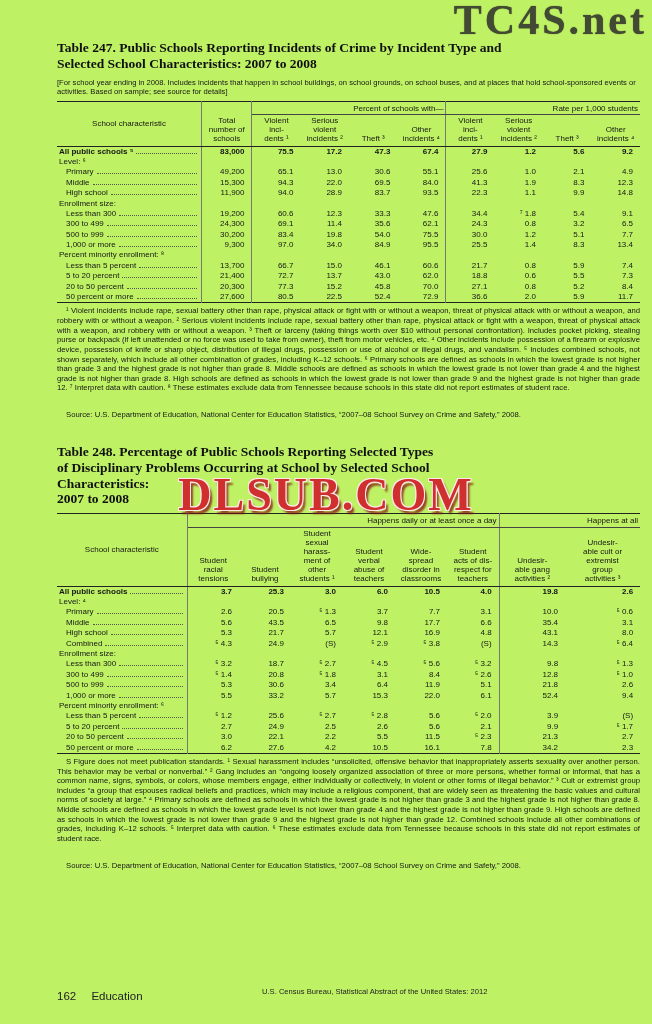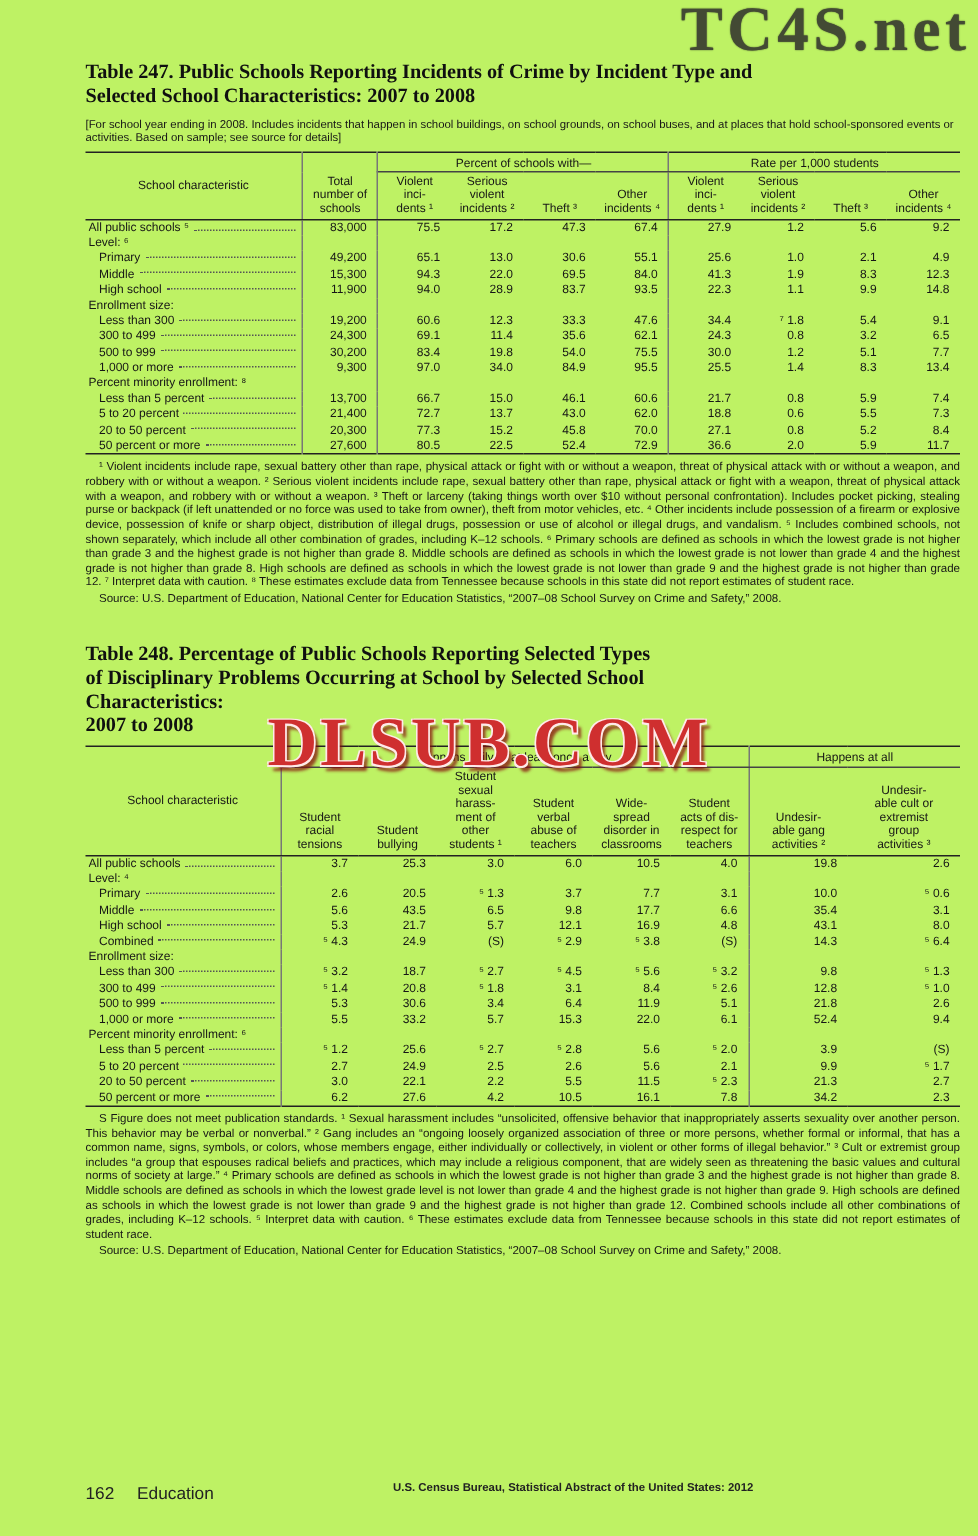--- a/index.html
+++ b/index.html
@@ -23,41 +23,41 @@
 
   .title{font-family:"Liberation Serif","DejaVu Serif",serif;font-weight:bold;
          font-size:13.5px;line-height:1.18;white-space:pre-line;margin:0;color:#101010;}
   .t1{margin-top:24px;margin-bottom:6px;}
   .t2{margin-top:24px;margin-bottom:6px;}
   .note{font-size:7.6px;line-height:1.25;margin:0 0 4px 0;}
 
   table.dtable{width:100%;border-collapse:collapse;table-layout:fixed;
                border-top:1px solid #222;border-bottom:1px solid #222;font-size:8px;}
   .dtable th{font-weight:normal;text-align:center;padding:1px 2px;line-height:1.15;}
-  th.group{border-bottom:1px solid #444;padding:2px 2px 1px;}
+  th.group{border-bottom:1px solid #444;padding:2px 2px 1px;text-align:right;}
   th.sub{vertical-align:bottom;white-space:pre-line;border-bottom:1px solid #222;padding-bottom:2px;}
   th.char{vertical-align:middle;border-bottom:1px solid #222;}
   .brd{border-right:1px solid #777;}
   .dtable td{padding:0 2px;line-height:1.3;height:10.4px;}
   td.lbl{border-right:1px solid #777;}
   .lw{display:flex;align-items:baseline;overflow:hidden;}
   .lw span:first-child{white-space:nowrap;}
   .leader{flex:1 1 auto;min-width:4px;border-bottom:1px dotted #555;margin:0 2px 2px 3px;}
-  td.lbl.indent .lw{padding-left:7px;align-items:center;}
+  td.lbl.indent .lw{padding-left:7px;}
   td.num{text-align:right;padding-right:7px;}
-  tr.bold td{font-weight:normal;}
+  tr.bold td{font-weight:bold;}
   .t247 td.c0,.t247 td.c4{border-right:1px solid #777;}
   .t248 td.c5{border-right:1px solid #777;}
 
   .fn{font-size:7.7px;line-height:1.25;text-align:justify;margin:3px 0 0;text-indent:9px;}
-  .src{margin-top:1px;}
+  .src{margin-top:17px;}
 
   .footer{position:absolute;left:57px;bottom:22px;font-size:11.5px;color:#222;z-index:1;}
   .footer .sec{margin-left:12px;}
-  .bottom-source{position:absolute;left:262px;bottom:28px;font-size:7.6px;color:#222;z-index:1;white-space:nowrap;font-weight:bold;}
+  .bottom-source{position:absolute;left:262px;bottom:28px;font-size:7.6px;color:#222;z-index:1;white-space:nowrap;}
 
   col.cw-lbl{width:143px;} col.cw-total{width:50px;} col.cw-n{width:48px;}
   col.cw2-lbl{width:130px;} col.cw2-n{width:52px;} col.cw2-g1{width:66px;} col.cw2-g2{width:75px;}
 </style>
 </head>
 <body>
 
 <div class="page">
 
   <div class="wm-top">TC4S.net</div>

